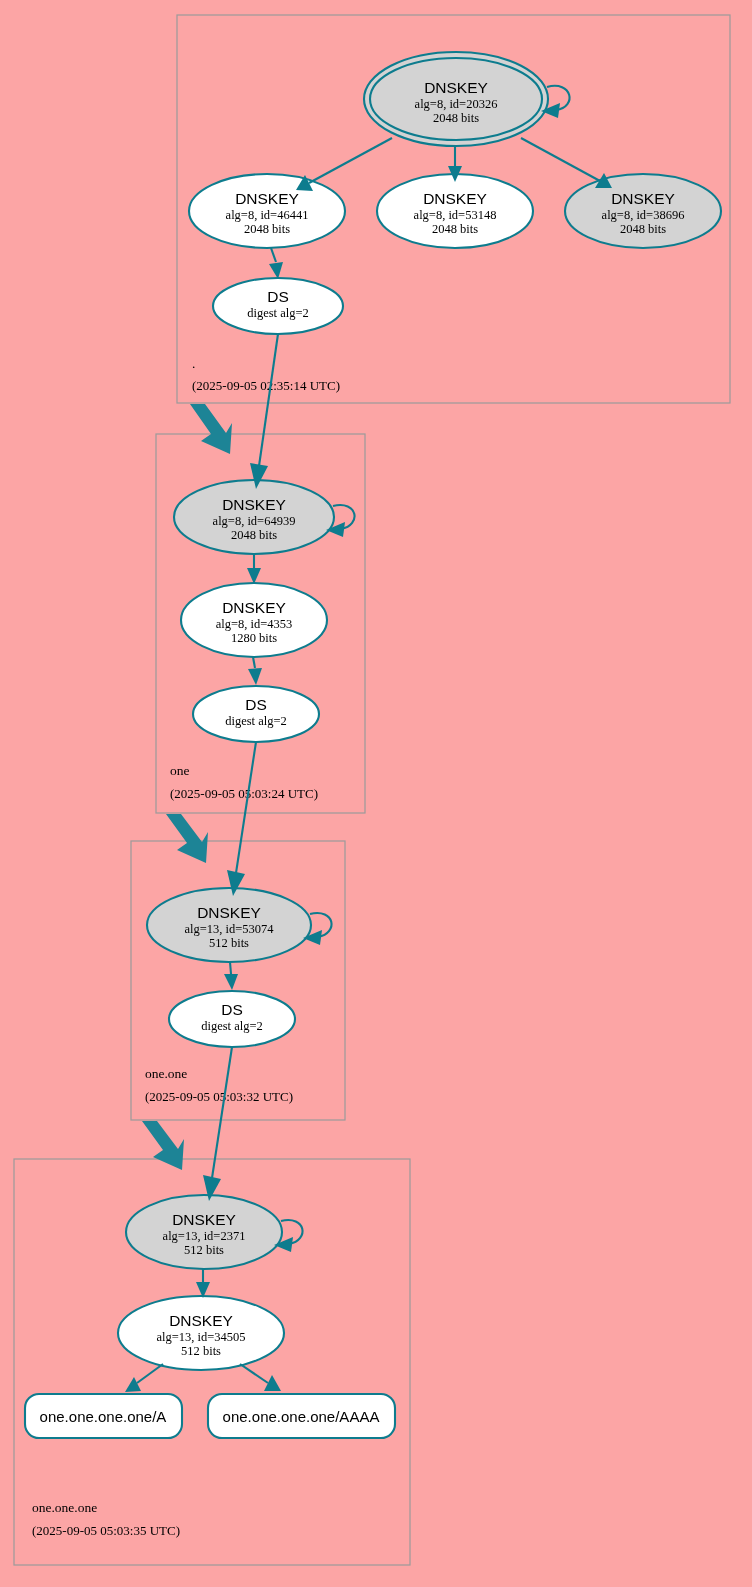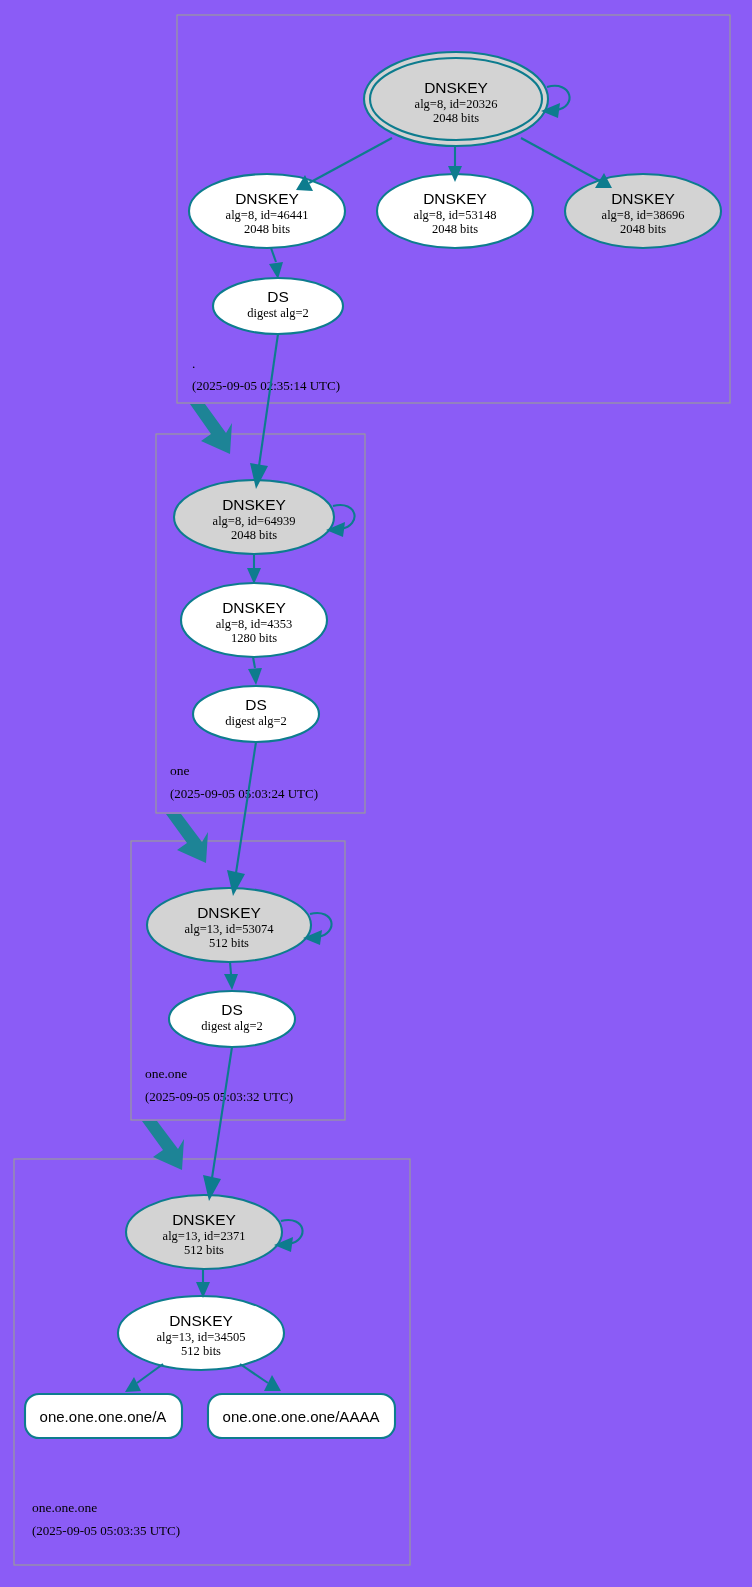--- a/index.html
+++ b/index.html
@@ -4,21 +4,21 @@
 <style>
   html, body {
     margin: 0;
     padding: 0;
     background: #ffffff;
   }
   #diagram-root {
     position: relative;
     width: 752px;
     height: 1587px;
-    background: #8b5cf6;
+    background: #fca5a5;
     font-family: "Liberation Sans", sans-serif;
     overflow: hidden;
   }
   svg { display: block; }
 
   .zone-box {
     fill: none;
     stroke: #9a9a9a;
     stroke-width: 1.2;
   }

